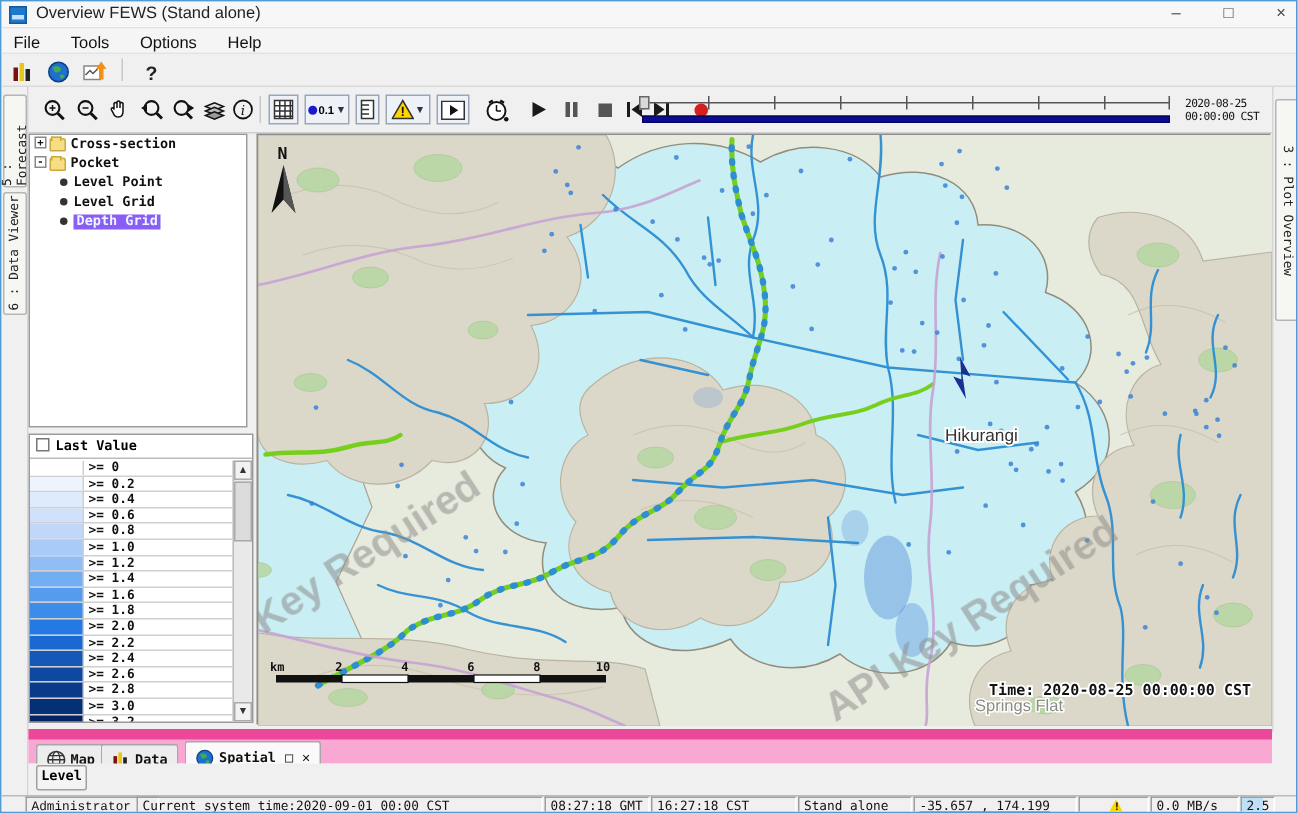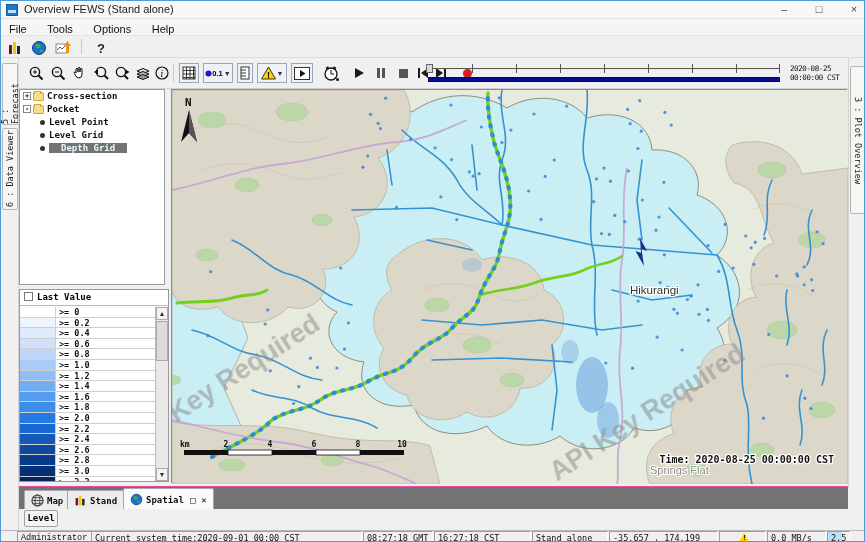--- a/index.html
+++ b/index.html
@@ -52,38 +52,38 @@
   .vtab.up { writing-mode:vertical-rl; transform:rotate(180deg); }
   .vtab.down { writing-mode:vertical-rl; }
 
   
   #tree-panel { left:18px; top:88px; width:146px; height:196px; background:#fff; border:1px solid #9a9a9a; overflow:hidden; }
   .tree-row { position:relative; height:12px; font-size:9px; font-weight:bold; font-family:"DejaVu Sans Mono", monospace; color:#111; white-space:nowrap; margin-top:1px;}
   .expander { display:inline-block; width:8px; height:8px; border:1px solid #888; background:#fff; font-size:7px; line-height:6px; text-align:center; vertical-align:middle; margin:0 2px 2px 3px; }
   .folder { display:inline-block; width:11px; height:9px; background:#f7dd84; border:1px solid #c9a93f; border-radius:1px 2px 1px 1px; vertical-align:middle; margin-right:3px; position:relative;}
   .folder:before { content:""; position:absolute; left:0; top:-2px; width:5px; height:2px; background:#f7dd84; border:1px solid #c9a93f; border-bottom:none; }
   .bullet { display:inline-block; width:5px; height:5px; border-radius:50%; background:#333; margin:0 4px 1px 20px; vertical-align:middle; }
-  .tree-label.selected { background:#737373; color:#e8faff; padding:0 12px; }
+  .tree-label.selected { background:#8b5cf6; color:#e8faff; padding:0 2px; }
 
   #legend-panel { left:18px; top:288px; width:150px; height:193px; background:#fff; border:1px solid #9a9a9a; }
   #legend-check-row { height:16px; border-bottom:1px solid #bbb; padding:2px 0 0 4px; font-size:9px; font-weight:bold; font-family:"DejaVu Sans Mono", monospace; }
   .checkbox { display:inline-block; width:9px; height:9px; border:1px solid #777; background:#fff; vertical-align:-1px; margin-right:4px; }
   #legend-body { position:absolute; left:0; top:17px; right:13px; bottom:0; overflow:hidden; }
   .legend-row { height:10.6px; display:flex; border-bottom:1px solid #cfcfcf; }
   .legend-swatch { width:36px; border-right:1px solid #cfcfcf; }
   .legend-label { flex:1; font-size:8.5px; font-weight:bold; font-family:"DejaVu Sans Mono", monospace; padding-left:3px; line-height:10px; color:#111; }
   #legend-scrollbar { position:absolute; right:0; top:17px; width:13px; bottom:0; background:#e9e9e9; border-left:1px solid #bbb; }
   .sb-btn { position:absolute; left:0; width:12px; height:13px; background:#f2f2f2; border:1px solid #aaa; font-size:7px; text-align:center; line-height:11px; color:#333; }
   #legend-thumb { position:absolute; left:0; top:14px; width:12px; height:40px; background:#dcdcdc; border:1px solid #aaa; }
 
   
   #map-container { left:170px; top:88px; width:676px; height:394px; border:1px solid #8c8c8c; background:#e9ece1; }
 
   
-  #bottom-tabs { left:18px; top:485px; width:829px; height:23px; background:#737373; border-top:1px solid #ec4899; }
+  #bottom-tabs { left:18px; top:485px; width:829px; height:23px; background:#f9a8d4; border-top:7px solid #ec4899; }
   .btab { position:absolute; top:3px; height:20px; background:#ededed; border:1px solid #a8a8a8; border-bottom:none; border-radius:2px 2px 0 0;
           display:flex; align-items:center; padding:0 6px; font-size:9px; font-weight:bold; font-family:"DejaVu Sans Mono", monospace; color:#111; gap:3px;}
   .btab.active { background:#fafafa; top:1px; height:22px; }
   .tab-ctl { font-size:9px; color:#111; margin-left:3px; }
   #logs-row { left:18px; top:508px; width:829px; height:21px; background:#f0f0f0; }
   #logs-btn { position:absolute; left:5px; top:1px; width:34px; height:17px; background:#f4f4f4; border:1px solid #a0a0a0; border-radius:2px;
               font-size:9px; font-weight:bold; font-family:"DejaVu Sans Mono", monospace; text-align:center; line-height:15px; }
 
   
   #statusbar { left:0; top:529px; width:865px; height:13px; background:#f0f0f0; border-top:1px solid #bbb; font-family:"DejaVu Sans Mono", monospace; }
@@ -618,21 +618,21 @@
         <line x1="2" y1="10" x2="12" y2="10" stroke="#333" stroke-width="0.9"></line>
       </svg>
     <span>Map</span>
   </div>
   <div class="btab" style="left:48px;">
     <svg width="13" height="13" viewBox="0 0 16 16">
         <rect x="2" y="5" width="3" height="9" fill="#7a1010"></rect>
         <rect x="6" y="2" width="3" height="12" fill="#e6c619"></rect>
         <rect x="10" y="6" width="3" height="8" fill="#222"></rect>
       </svg>
-    <span>Stand</span>
+    <span>Data</span>
   </div>
   <div class="btab active" style="left:104px;">
     <svg width="13" height="13" viewBox="0 0 16 16">
         <circle cx="8" cy="8" r="6.5" fill="#1f6fd0" stroke="#0c3f85"></circle>
         <path d="M4 5 Q7 3 9 5 Q11 7 8 8 Q5 9 5 7 Z" fill="#3fae4a"></path>
         <path d="M9 10 Q12 9 12 11 Q11 13 9 12 Z" fill="#3fae4a"></path>
       </svg>
     <span>Spatial</span>
     <span class="tab-ctl">□</span>
     <span class="tab-ctl" style="font-weight:bold;">✕</span>

